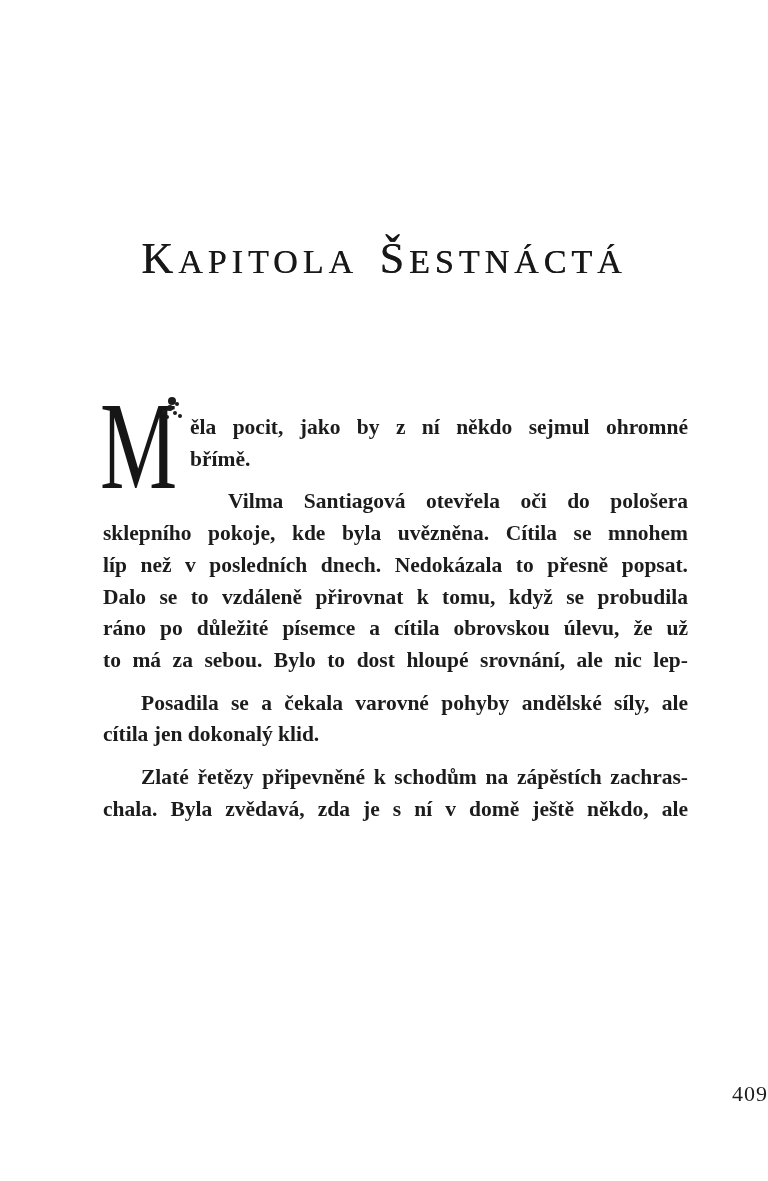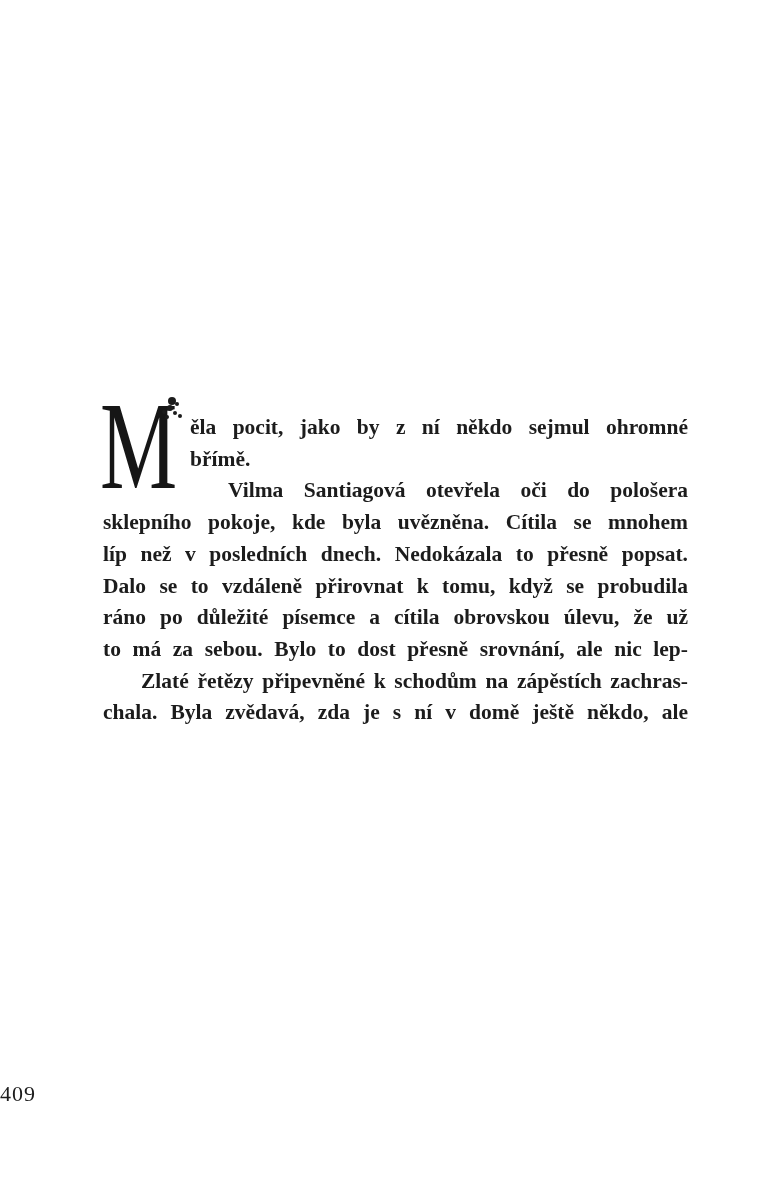--- a/index.html
+++ b/index.html
@@ -38,21 +38,21 @@
     line-height: 31.7px;
     color: #1c1c1c;
   }
   .para { margin: 0; padding: 0; font-weight: bold; }
   .line {
     text-align: justify;
     text-align-last: justify;
     min-height: 31.7px;
   }
   .line.last { text-align-last: left; }
-  .line.first { text-indent: 38px; }
+  .line.first { text-indent: 38px; margin-top: 11px; }
   
   .dropcap-box {
     float: left;
     width: 87px;
     height: 95px;
     position: relative;
   }
   .dropcap-letter {
     position: absolute;
     left: -3px;
@@ -79,49 +79,54 @@
       3px 5px 0 0 #1c1c1c,
       13px -8px 0 0 #1c1c1c,
       8px -11px 0 2px #1c1c1c,
       16px 4px 0 0 #1c1c1c;
   }
   
   .page-number {
     position: absolute;
     left: 0; right: 0;
     top: 1081px;
-    text-align: left;
+    text-align: right;
     font-size: 22px;
     letter-spacing: 1px;
     color: #1c1c1c;
   }
 </style>
 </head>
 <body>
 
 <div class="page">
 
+  <h1 class="chapter-title"><span><span class="cap">K</span>APITOLA</span> <span><span class="cap">Š</span>ESTNÁCTÁ</span></h1>
 
   <div class="body-text">
     <span class="dropcap-box">
       <span class="dropcap-letter">M</span>
       <span class="splatter"></span>
     </span>
     <div id="paragraphs">
         <div class="para">
           <div class="line">ěla pocit, jako by z ní někdo sejmul ohromné</div>
           <div class="line last">břímě.</div>
         </div>
         <div class="para">
           <div class="line first">Vilma Santiagová otevřela oči do pološera</div>
           <div class="line">sklepního pokoje, kde byla uvězněna. Cítila se mnohem</div>
           <div class="line">líp než v posledních dnech. Nedokázala to přesně popsat.</div>
           <div class="line">Dalo se to vzdáleně přirovnat k tomu, když se probudila</div>
           <div class="line">ráno po důležité písemce a cítila obrovskou úlevu, že už</div>
-          <div class="line">to má za sebou. Bylo to dost přesně srovnání, ale nic lep-</div>
+          <div class="line">to má za sebou. Bylo to dost hloupé srovnání, ale nic lep-</div>
+        </div>
+        <div class="para">
+          <div class="line first">Posadila se a čekala varovné pohyby andělské síly, ale</div>
+          <div class="line last">cítila jen dokonalý klid.</div>
         </div>
         <div class="para">
           <div class="line first">Zlaté řetězy připevněné k schodům na zápěstích zachras-</div>
           <div class="line">chala. Byla zvědavá, zda je s ní v domě ještě někdo, ale</div>
         </div>
       </div>
   </div>
 
   <div class="page-number">409</div>
 

